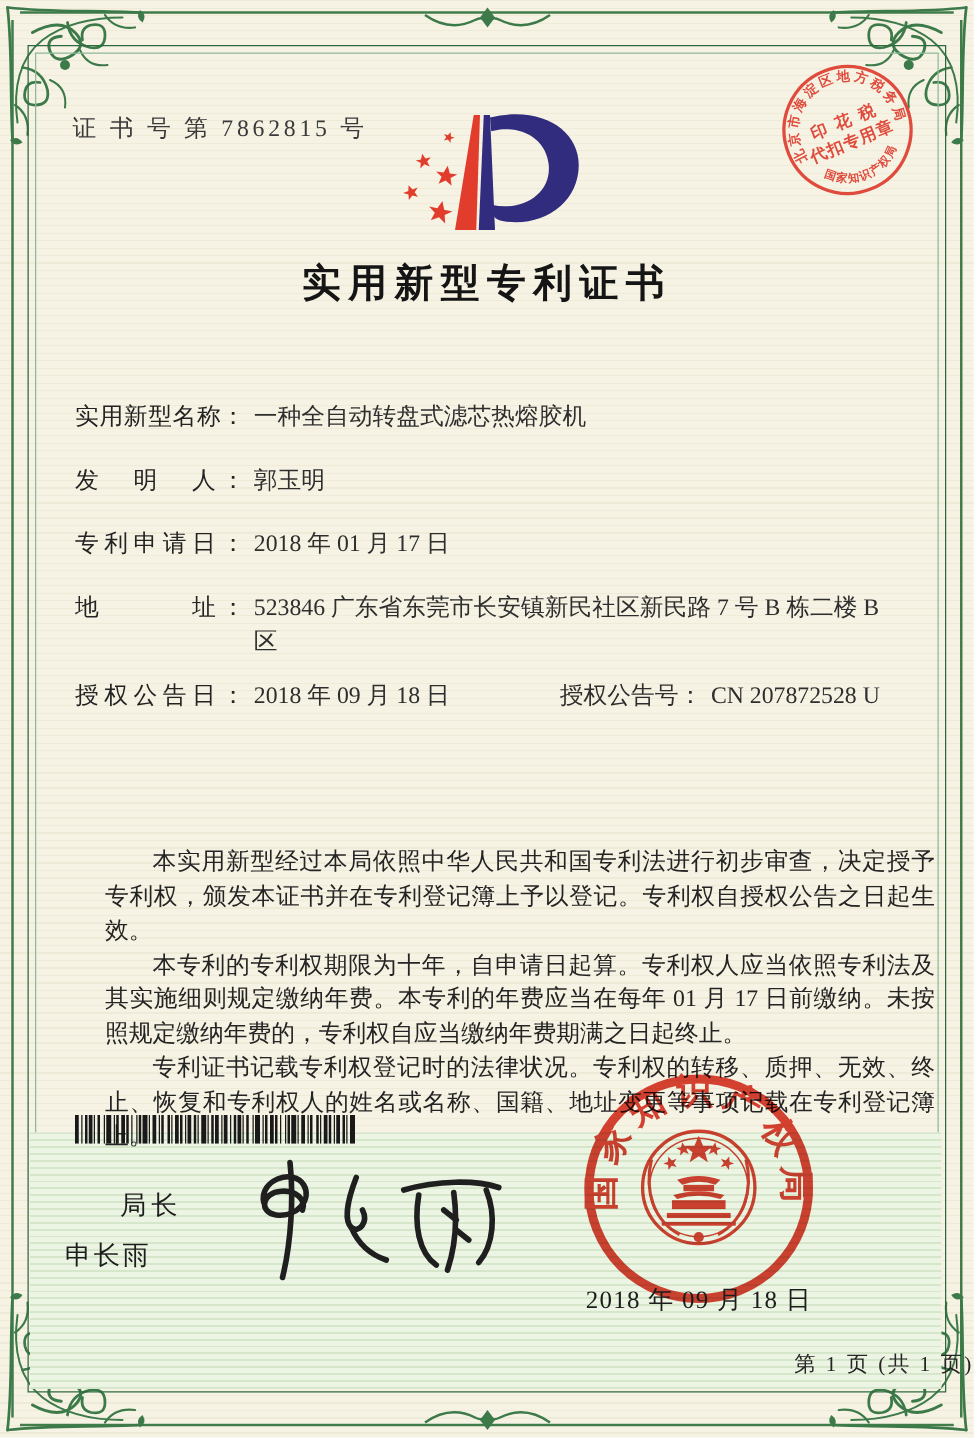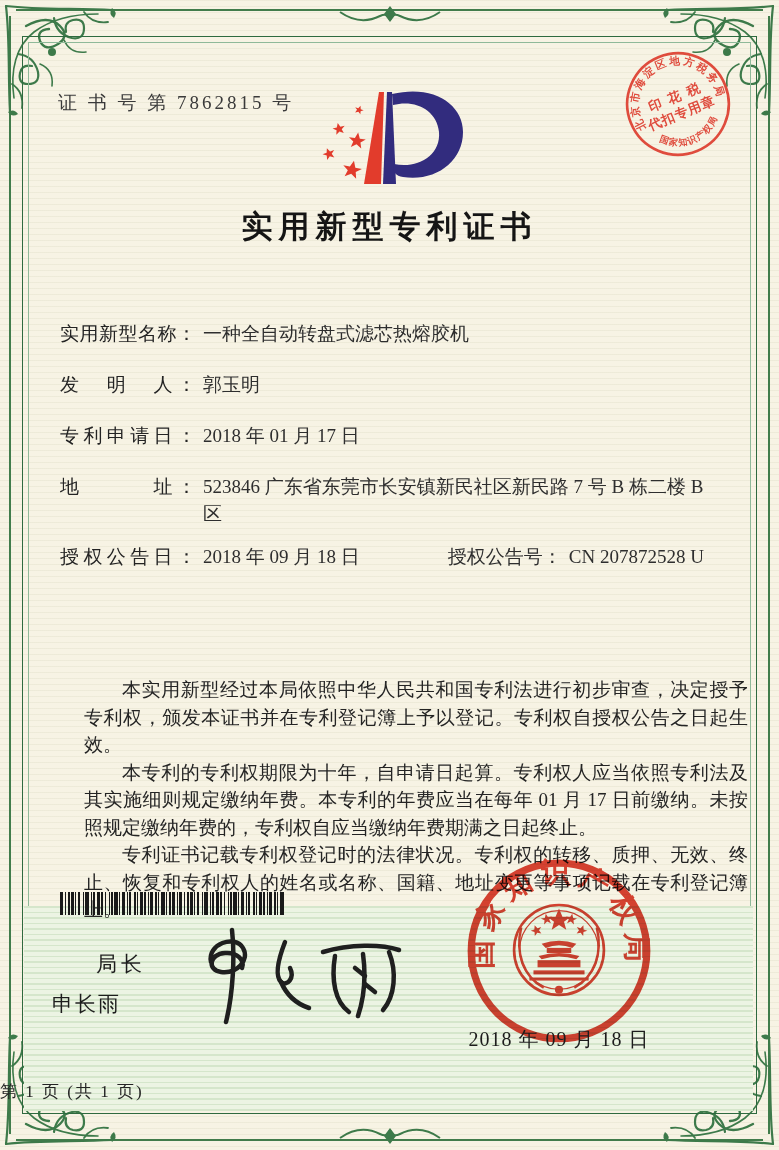--- a/index.html
+++ b/index.html
@@ -52,21 +52,21 @@
   
   .paras{position:absolute;left:60px;top:676px;width:664px;margin-left:24px;}
   .paras p{margin:0;font-size:19px;line-height:27.5px;text-indent:2em;text-align:justify;color:#242424;}
   
   .barcode{position:absolute;left:60px;top:892px;width:224px;height:23px;}
   .sig-role{position:absolute;left:64px;top:950px;font-size:21px;letter-spacing:4px;color:#1d1d1d;margin-left:32px;}
   .sig-name{position:absolute;left:52px;top:990px;font-size:21px;letter-spacing:2px;color:#1d1d1d;}
   .signature{position:absolute;left:185px;top:922px;width:235px;height:108px;}
   .seal{position:absolute;left:462px;top:856px;width:194px;height:194px;mix-blend-mode:multiply;opacity:.95;}
   .seal-date{position:absolute;left:462px;top:1026px;width:194px;text-align:center;font-size:20px;letter-spacing:1px;color:#1c1c1c;}
-  .footer{position:absolute;left:0;right:0;top:1080px;text-align:left;font-size:17px;letter-spacing:2px;color:#242424;}
+  .footer{position:absolute;left:0;right:0;top:1080px;text-align:right;font-size:17px;letter-spacing:2px;color:#242424;}
   
   svg text{font-family:"Liberation Serif","DejaVu Serif",serif;}
 </style>
 </head>
 <body>
 
 <div class="page">
 
   <svg width="0" height="0" style="position:absolute" aria-hidden="true">
     <defs>

